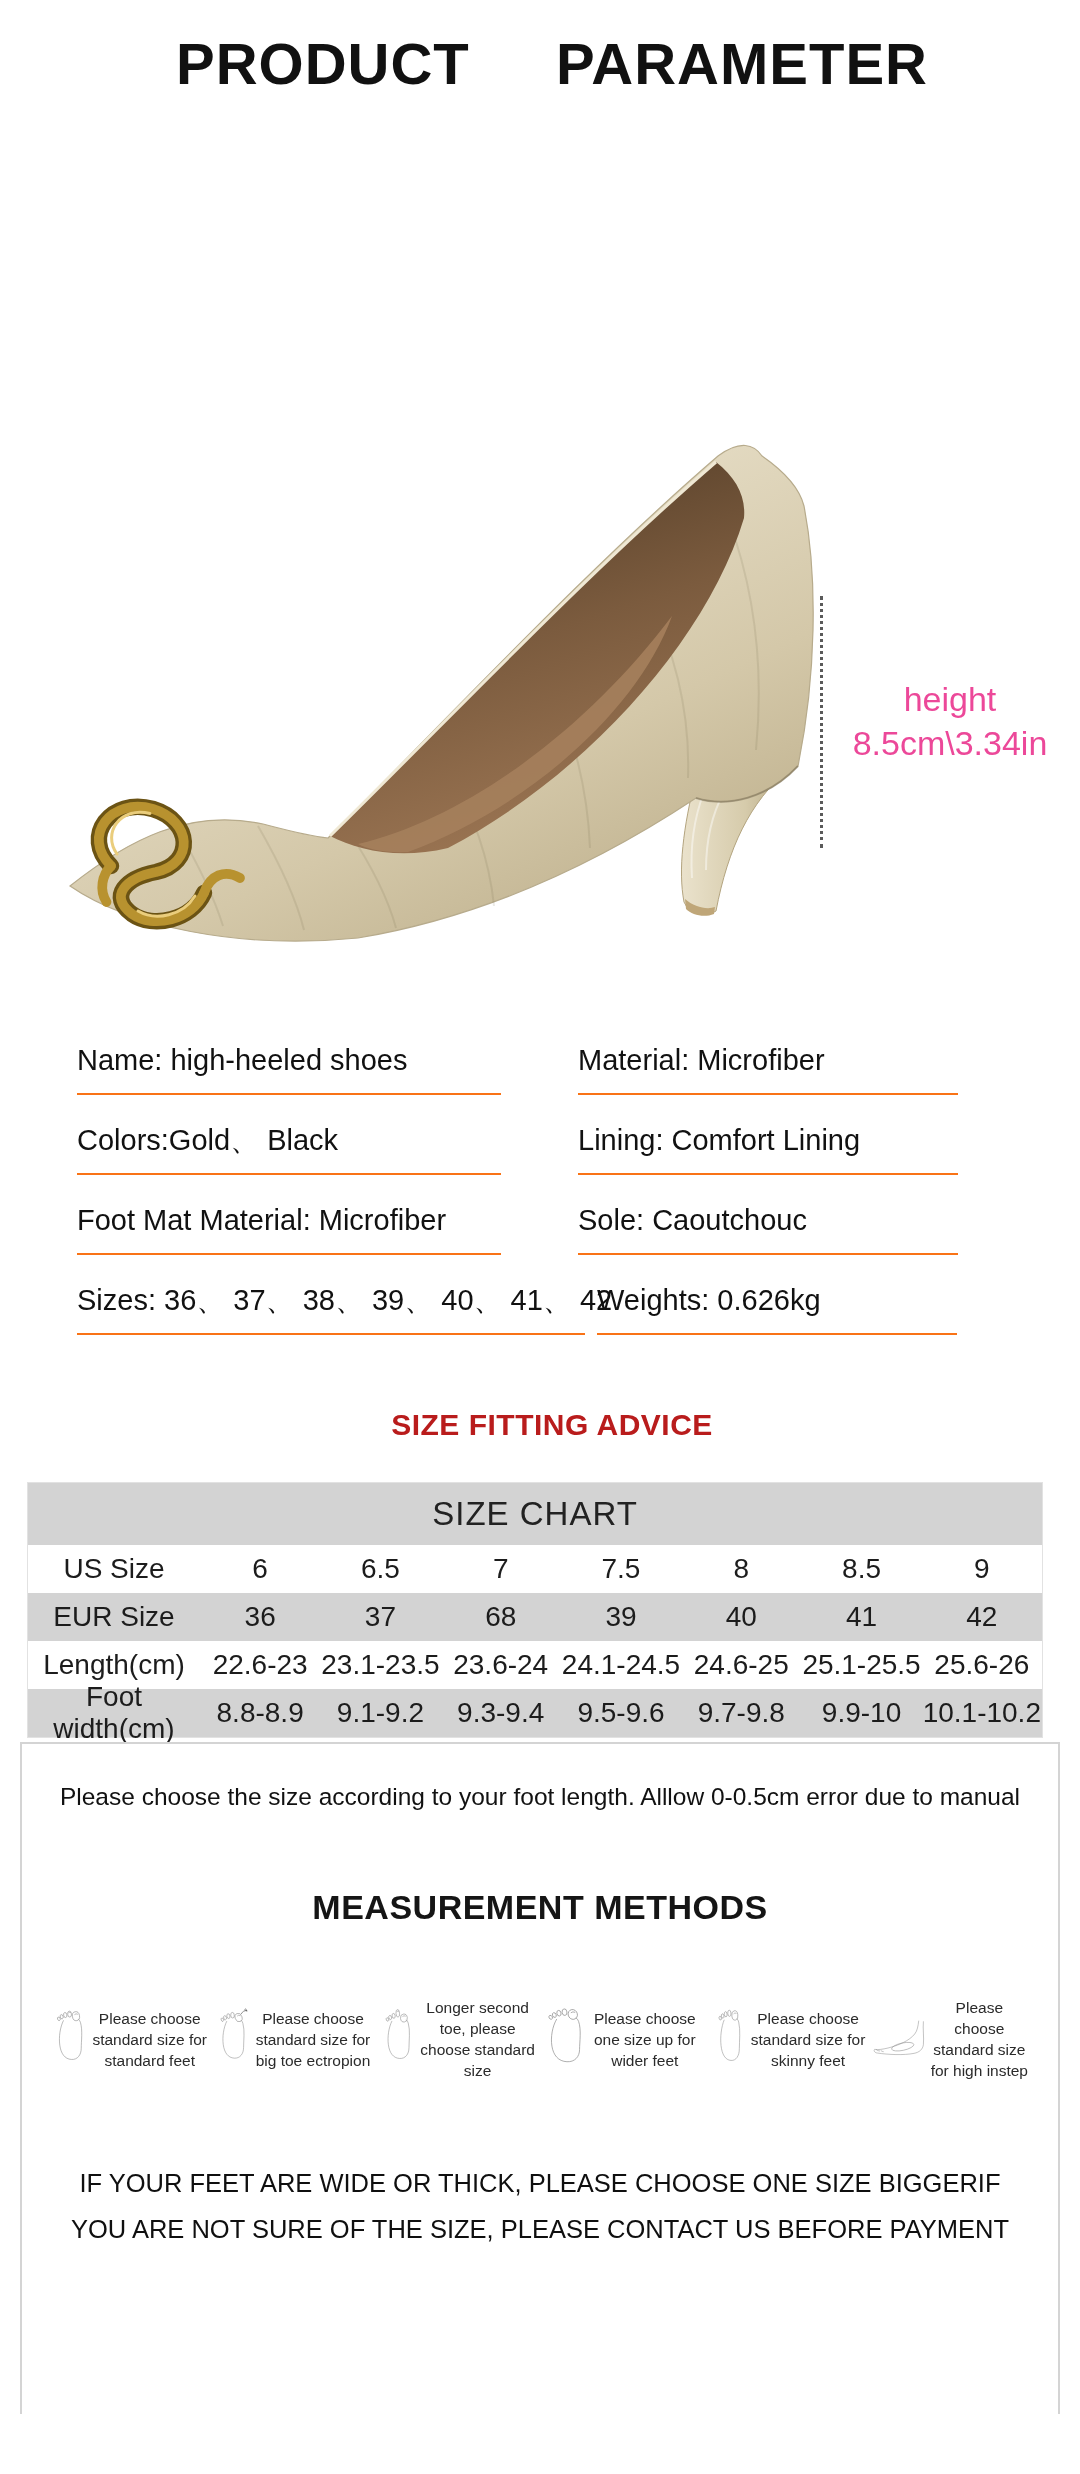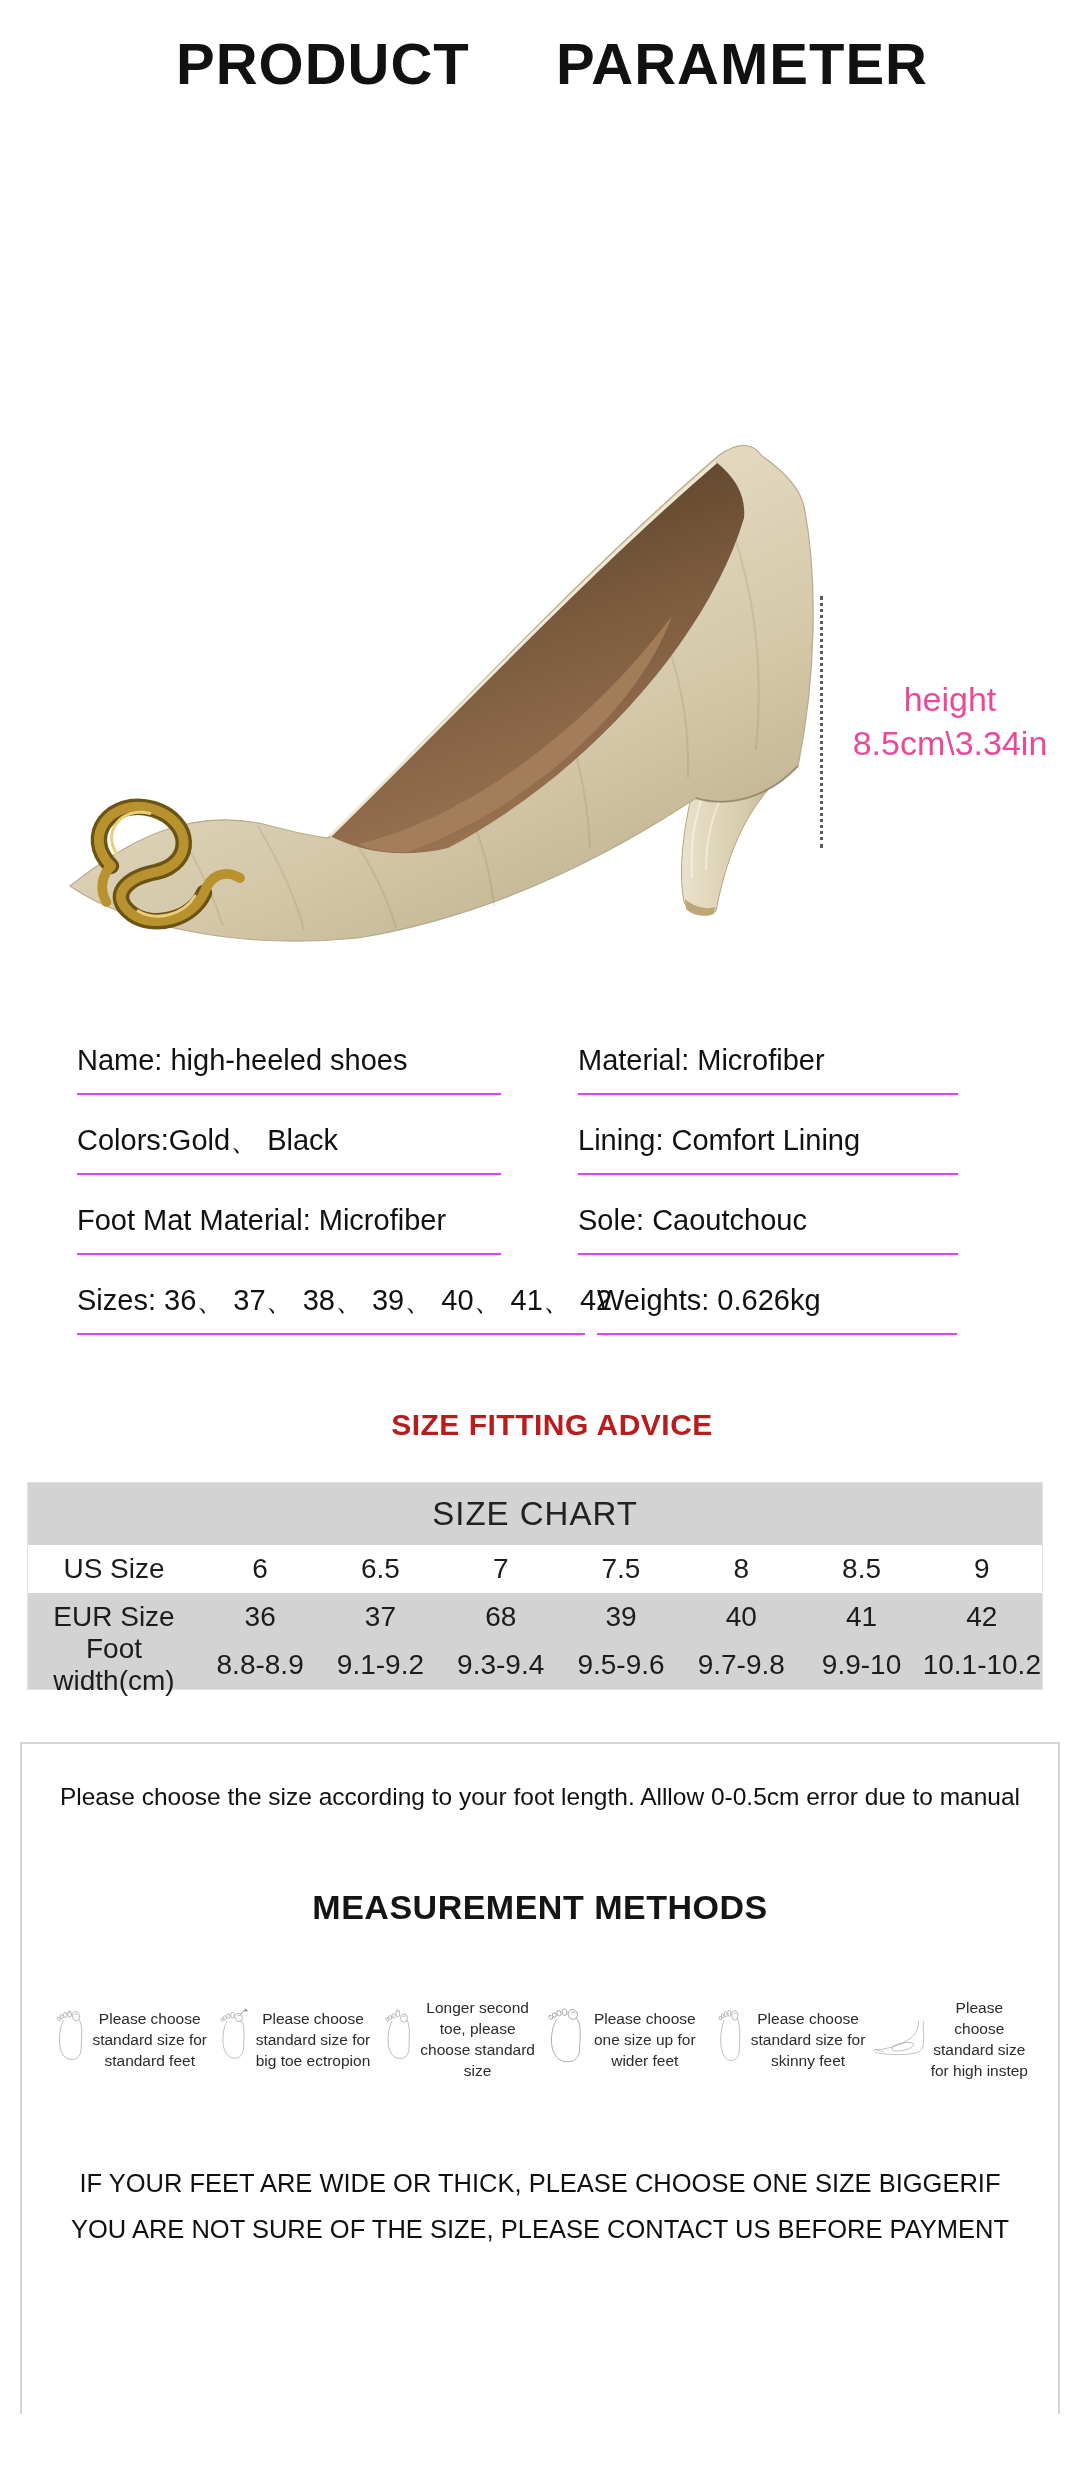--- a/index.html
+++ b/index.html
@@ -23,21 +23,21 @@
   }
   .height-note{
     position:absolute;left:832px;top:300px;width:236px;
     text-align:center;font-size:34px;color:#ec4899;line-height:1.28;
   }
   
   .specs{position:absolute;top:1040px;left:0;width:1080px;font-size:29px;color:#111;}
   .spec-row{display:flex;}
   .spec-cell{
     line-height:40px;padding-bottom:13px;margin-bottom:25px;
-    border-bottom:2px solid #d946ef;white-space:nowrap;
+    border-bottom:2px solid #f97316;white-space:nowrap;
   }
   .cl{margin-left:77px;width:424px;}
   .cr{margin-left:77px;width:380px;}
   .row4 .cl{width:508px;}
   .row4 .cr{margin-left:12px;width:360px;}
   
   .fitting-heading{
     position:absolute;top:1408px;left:0;width:100%;
     text-align:center;font-size:30px;font-weight:700;color:#b91c1c;letter-spacing:.5px;
   }
@@ -205,20 +205,30 @@
     <div class="st-row gray">
       <div class="st-label">EUR Size</div>
       <div class="st-cell">36</div>
       <div class="st-cell">37</div>
       <div class="st-cell">68</div>
       <div class="st-cell">39</div>
       <div class="st-cell">40</div>
       <div class="st-cell">41</div>
       <div class="st-cell">42</div>
     </div>
+    <div class="st-row white">
+      <div class="st-label">Length(cm)</div>
+      <div class="st-cell">22.6-23</div>
+      <div class="st-cell">23.1-23.5</div>
+      <div class="st-cell">23.6-24</div>
+      <div class="st-cell">24.1-24.5</div>
+      <div class="st-cell">24.6-25</div>
+      <div class="st-cell">25.1-25.5</div>
+      <div class="st-cell">25.6-26</div>
+    </div>
     <div class="st-row gray">
       <div class="st-label">Foot width(cm)</div>
       <div class="st-cell">8.8-8.9</div>
       <div class="st-cell">9.1-9.2</div>
       <div class="st-cell">9.3-9.4</div>
       <div class="st-cell">9.5-9.6</div>
       <div class="st-cell">9.7-9.8</div>
       <div class="st-cell">9.9-10</div>
       <div class="st-cell">10.1-10.2</div>
     </div>

